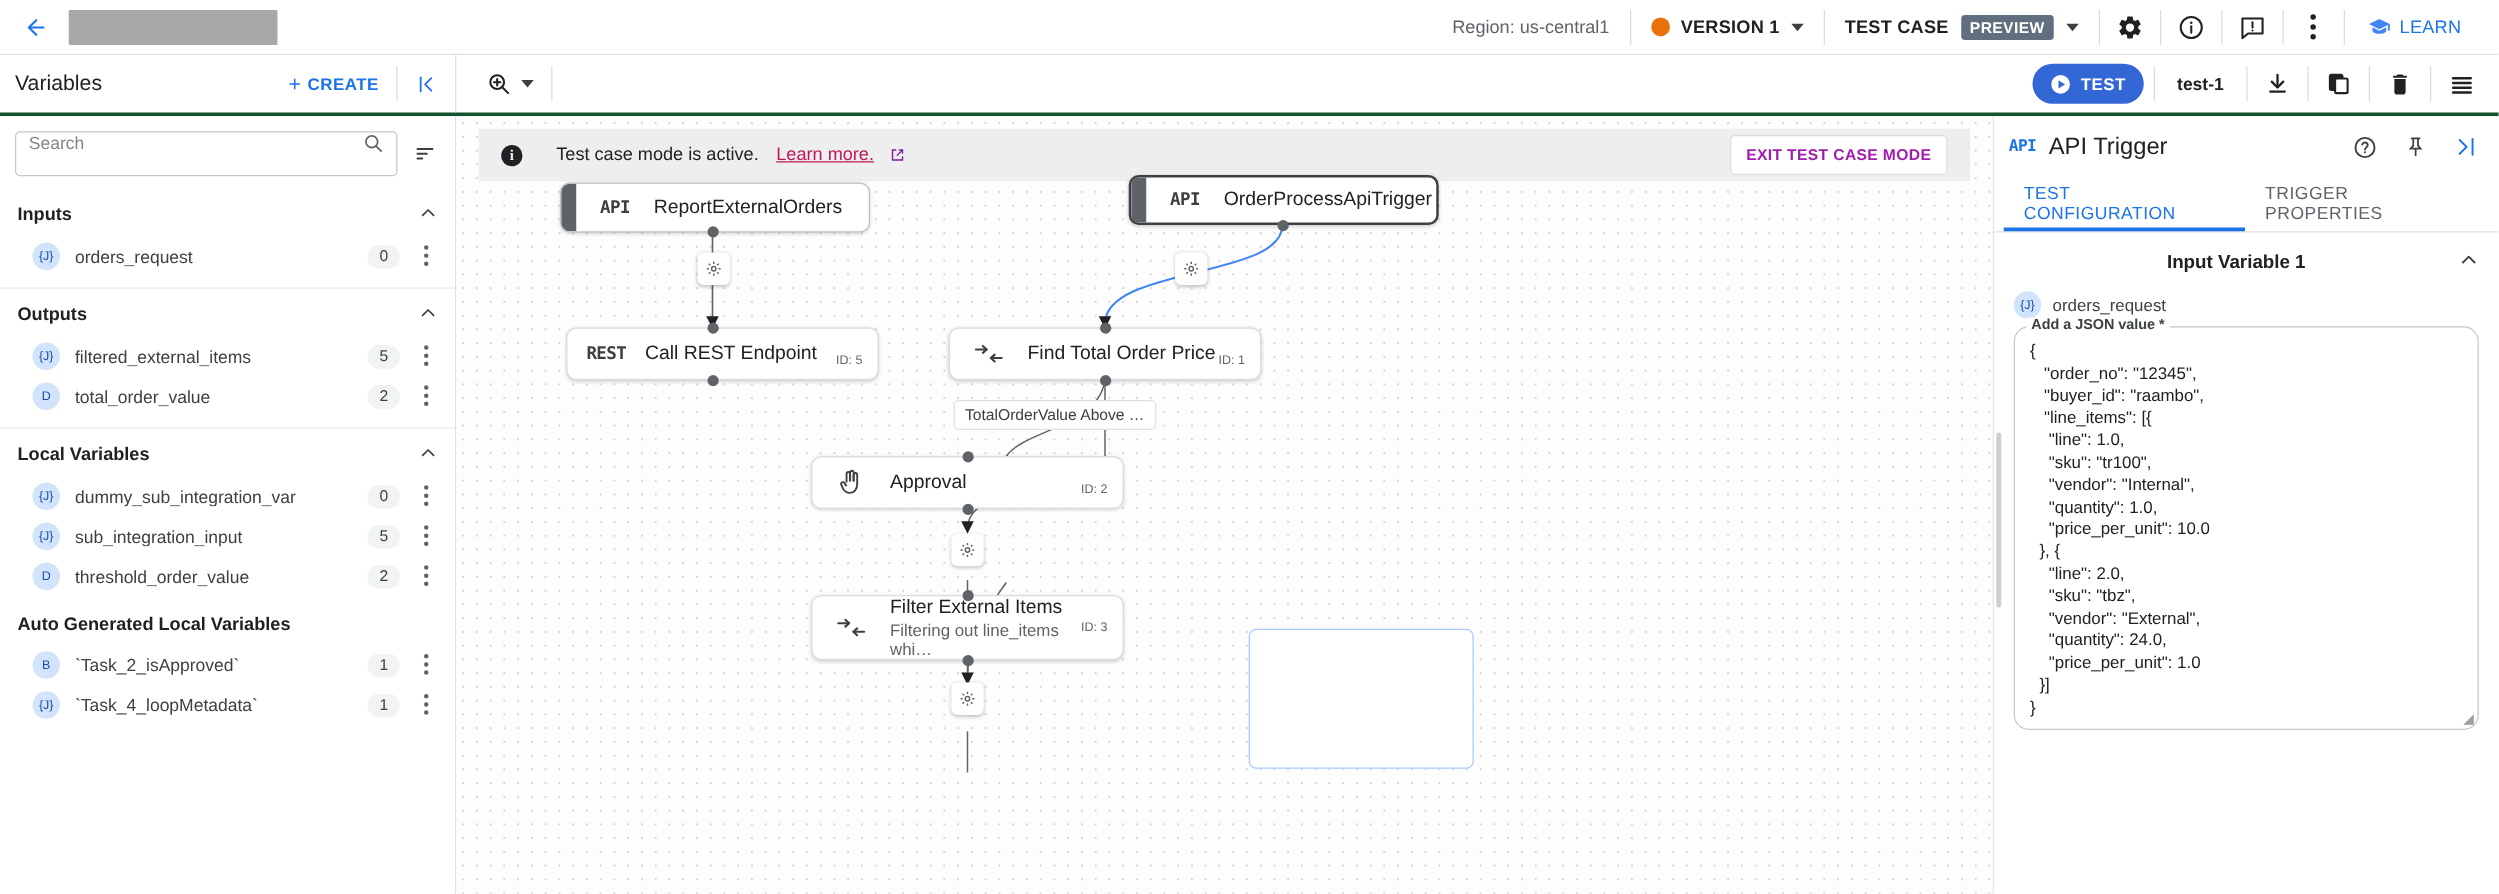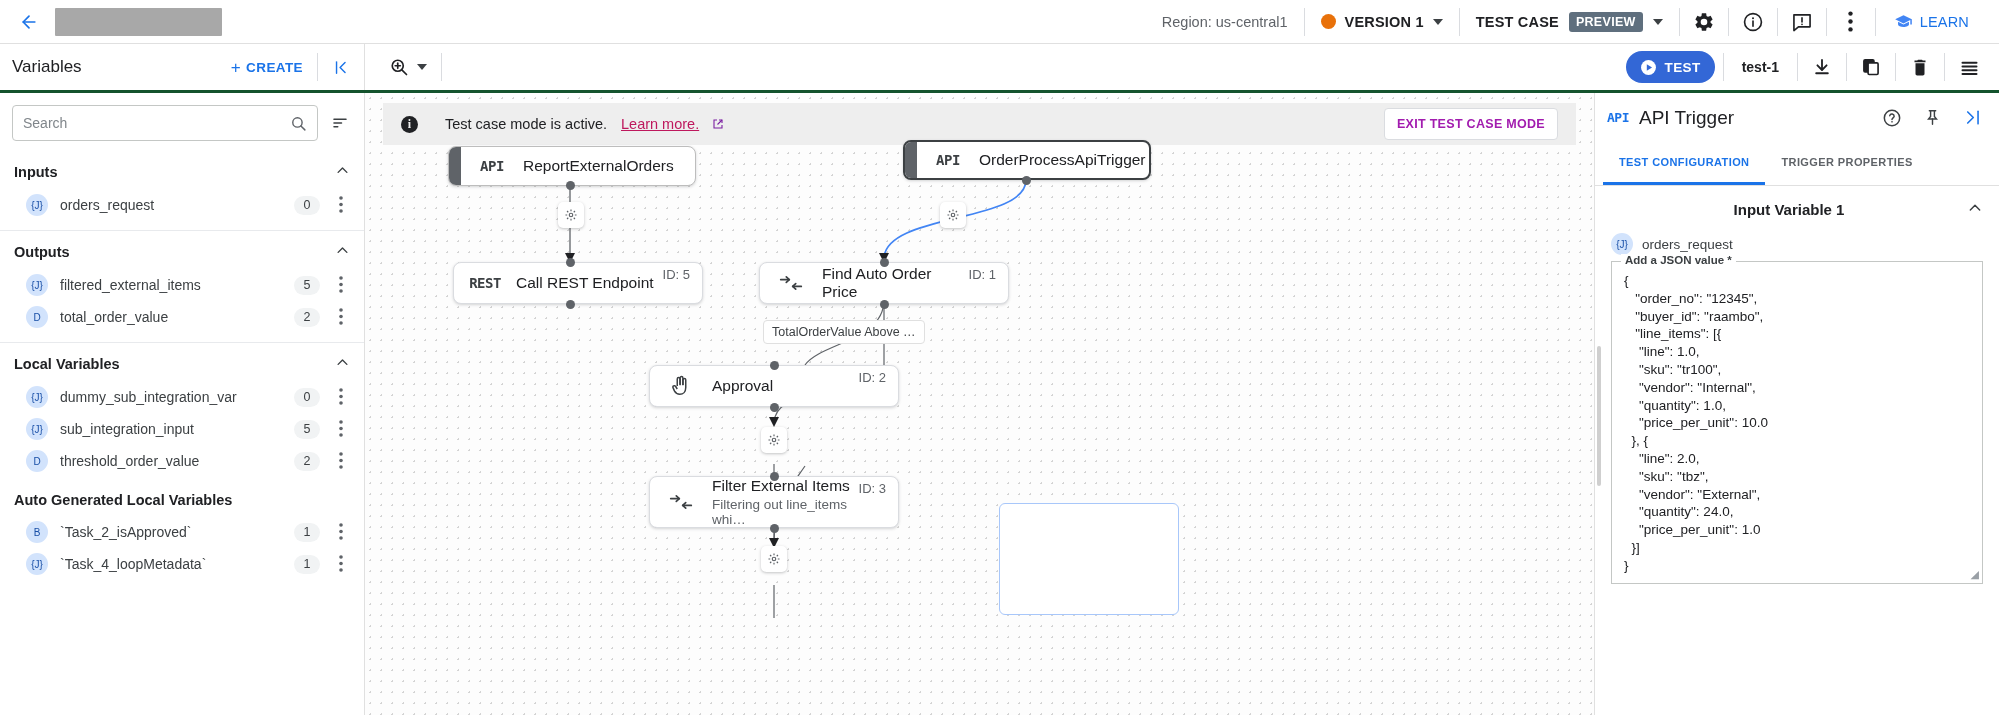--- a/index.html
+++ b/index.html
@@ -63,21 +63,21 @@
   .test-name { font-size: 14px; font-weight: bold; color: #202124; padding: 0 18px; }
 
   
   .body-row { flex: 1; display: flex; min-height: 0; }
 
   
   .sidebar { width: 365px; flex: 0 0 365px; border-right: 1px solid #e0e0e0; display: flex; flex-direction: column; background: #fff; overflow: hidden; }
   .search-row { display: flex; align-items: center; padding: 12px 12px 10px 12px; gap: 10px; }
   .search-box {
     flex: 1; height: 36px; border: 1px solid #c4c7c5; border-radius: 4px;
-    display: flex; align-items: center; padding: 0 10px; gap: 6px;
+    display: flex; align-items: flex-start; padding: 0 10px; gap: 6px;
   }
   .search-box input {
     border: none; outline: none; flex: 1; font-size: 14px; color: #202124;
     font-family: "Liberation Sans", sans-serif; background: transparent;
   }
   .search-box input::placeholder { color: #80868b; }
   .sort-icon { width: 24px; display:flex; align-items:center; justify-content:center; cursor: pointer; }
 
   .var-group { border-bottom: 1px solid #e8eaed; padding-bottom: 9px; }
   .var-group.nobd { border-bottom: none; }
@@ -123,50 +123,50 @@
     position: absolute; background: #fff; border: 1px solid #dadce0; border-radius: 8px;
     box-shadow: 0 1px 3px rgba(60,64,67,.22); display: flex; align-items: center;
   }
   .node.trigger { border-radius: 8px; overflow: hidden; border: 1px solid #bdbdbd; }
   .trigger-bar { width: 12px; align-self: stretch; background: #5f6368; flex: 0 0 12px; }
   .node-icon { width: 62px; display: flex; align-items: center; justify-content: center; color: #3c4043; flex: 0 0 62px; }
   .mono-tag { font-family: "DejaVu Sans Mono", monospace; font-size: 14px; font-weight: bold; letter-spacing: -.5px; color: #3c4043; }
   .node-labels { flex: 1; display: flex; flex-direction: column; justify-content: center; }
   .node-title { font-size: 15.5px; color: #202124; }
   .node-sub { font-size: 13.5px; color: #5f6368; margin-top: 2px; }
-  .node-id { font-size: 13px; color: #5f6368; padding-right: 12px; align-self: flex-start; margin-top: 4px; }
+  .node-id { font-size: 10px; color: #5f6368; padding-right: 12px; align-self: flex-start; margin-top: 20px; }
   .port { position: absolute; width: 9px; height: 9px; border-radius: 50%; background: #5f6368; }
   .gear-chip {
     position: absolute; width: 26px; height: 26px; border-radius: 5px; background: #fff;
     box-shadow: 0 1px 3px rgba(60,64,67,.3); display: flex; align-items: center; justify-content: center;
   }
   .edge-label {
     position: absolute; background: #fff; border: 1px solid #e0e0e0; border-radius: 4px;
     font-size: 12.5px; color: #3c4043; padding: 4px 8px; white-space: nowrap;
   }
   .ghost-box { position: absolute; border: 1px solid #a8c7fa; border-radius: 6px; background: #fff; }
 
   
   .rightpanel { width: 405px; flex: 0 0 405px; border-left: 1px solid #e0e0e0; display: flex; flex-direction: column; background: #fff; overflow: hidden; }
   .rp-head { height: 49px; flex: 0 0 49px; display: flex; align-items: center; padding: 0 12px; gap: 10px; }
   .rp-api-tag { font-family: "DejaVu Sans Mono", monospace; font-size: 13px; font-weight: bold; color: #1a73e8; letter-spacing: -.5px; }
   .rp-title { font-size: 19px; color: #202124; flex: 1; }
   .rp-icon { width: 30px; height: 30px; display: flex; align-items: center; justify-content: center; cursor: pointer; color: #3c4043; }
   .rp-tabs { height: 44px; flex: 0 0 44px; display: flex; border-bottom: 1px solid #e0e0e0; padding: 0 8px; }
   .rp-tab {
-    display: flex; align-items: center; padding: 0 16px; font-size: 11px; font-weight: bold;
+    display: flex; align-items: center; padding: 0 16px; font-size: 14px; font-weight: normal;
     letter-spacing: .4px; color: #5f6368; cursor: pointer; border-bottom: 3px solid transparent;
   }
   .rp-tab.active { color: #1a73e8; border-bottom-color: #1a73e8; }
   .rp-body { flex: 1; padding: 14px 16px 0 16px; overflow: hidden; position: relative; }
   .rp-section-head { display: flex; align-items: center; margin-bottom: 14px; }
   .rp-section-title { flex: 1; font-size: 15px; font-weight: bold; color: #202124; text-align: center; }
   .rp-var-row { display: flex; align-items: center; gap: 9px; margin-bottom: 6px; }
   .rp-var-name { font-size: 13.5px; color: #3c4043; }
-  .json-field { position: relative; border: 1px solid #c4c7c5; border-radius: 0; padding: 10px 12px 8px 12px; }
+  .json-field { position: relative; border: 1px solid #c4c7c5; border-radius: 12px; padding: 10px 12px 8px 12px; }
   .json-legend {
     position: absolute; top: -8px; left: 9px; background: #fff; padding: 0 4px;
     font-size: 11.5px; font-weight: bold; color: #3c4043;
   }
   .json-text {
     font-family: "Liberation Sans", sans-serif; font-size: 13.5px; color: #202124;
     line-height: 17.8px; white-space: pre; border: none; outline: none; resize: none;
     width: 100%; background: transparent; overflow: hidden;
   }
   .resize-grip { position: absolute; right: 3px; bottom: 2px; font-size: 11px; color: #9aa0a6; transform: rotate(0deg); }
@@ -554,21 +554,21 @@
       <div class="node" style="left:394px; top:169px; width:250px; height:42px;">
         <div class="node-icon">
           <svg width="24" height="18" viewBox="0 0 28 18" fill="none" stroke="#3c4043" stroke-width="2" stroke-linecap="round" stroke-linejoin="round">
               <line x1="2" y1="5" x2="12" y2="5"></line>
               <polyline points="8.5,1.8 12,5 8.5,8.2"></polyline>
               <line x1="26" y1="13" x2="16" y2="13"></line>
               <polyline points="19.5,9.8 16,13 19.5,16.2"></polyline>
             </svg>
         </div>
         <div class="node-labels">
-          <span class="node-title">Find Auto Order Price</span>
+          <span class="node-title">Find Total Order Price</span>
         </div>
         <span class="node-id">ID: 1</span>
       </div>
       <div class="port" style="left:515px; top:165px;"></div>
       <div class="port" style="left:515px; top:207px;"></div>
 
       <div class="edge-label" style="left:398px; top:227px;">TotalOrderValue Above …</div>
 
       <div class="node" style="left:284px; top:272px; width:250px; height:42px;">
         <div class="node-icon">

